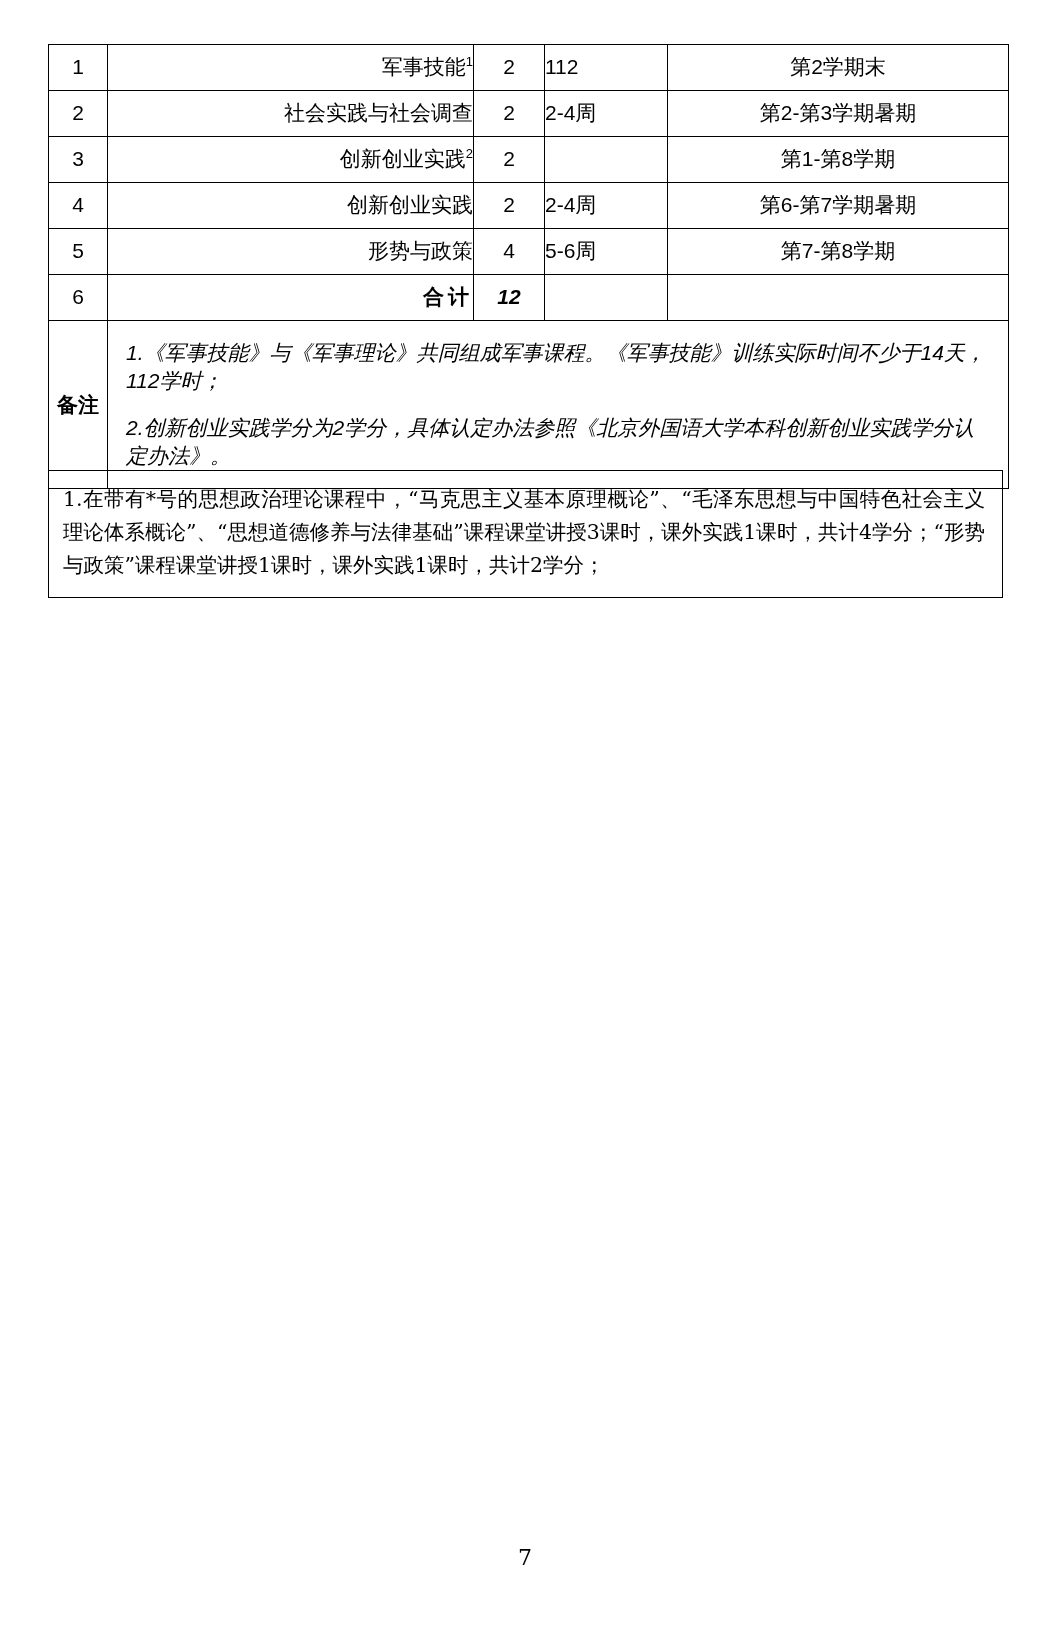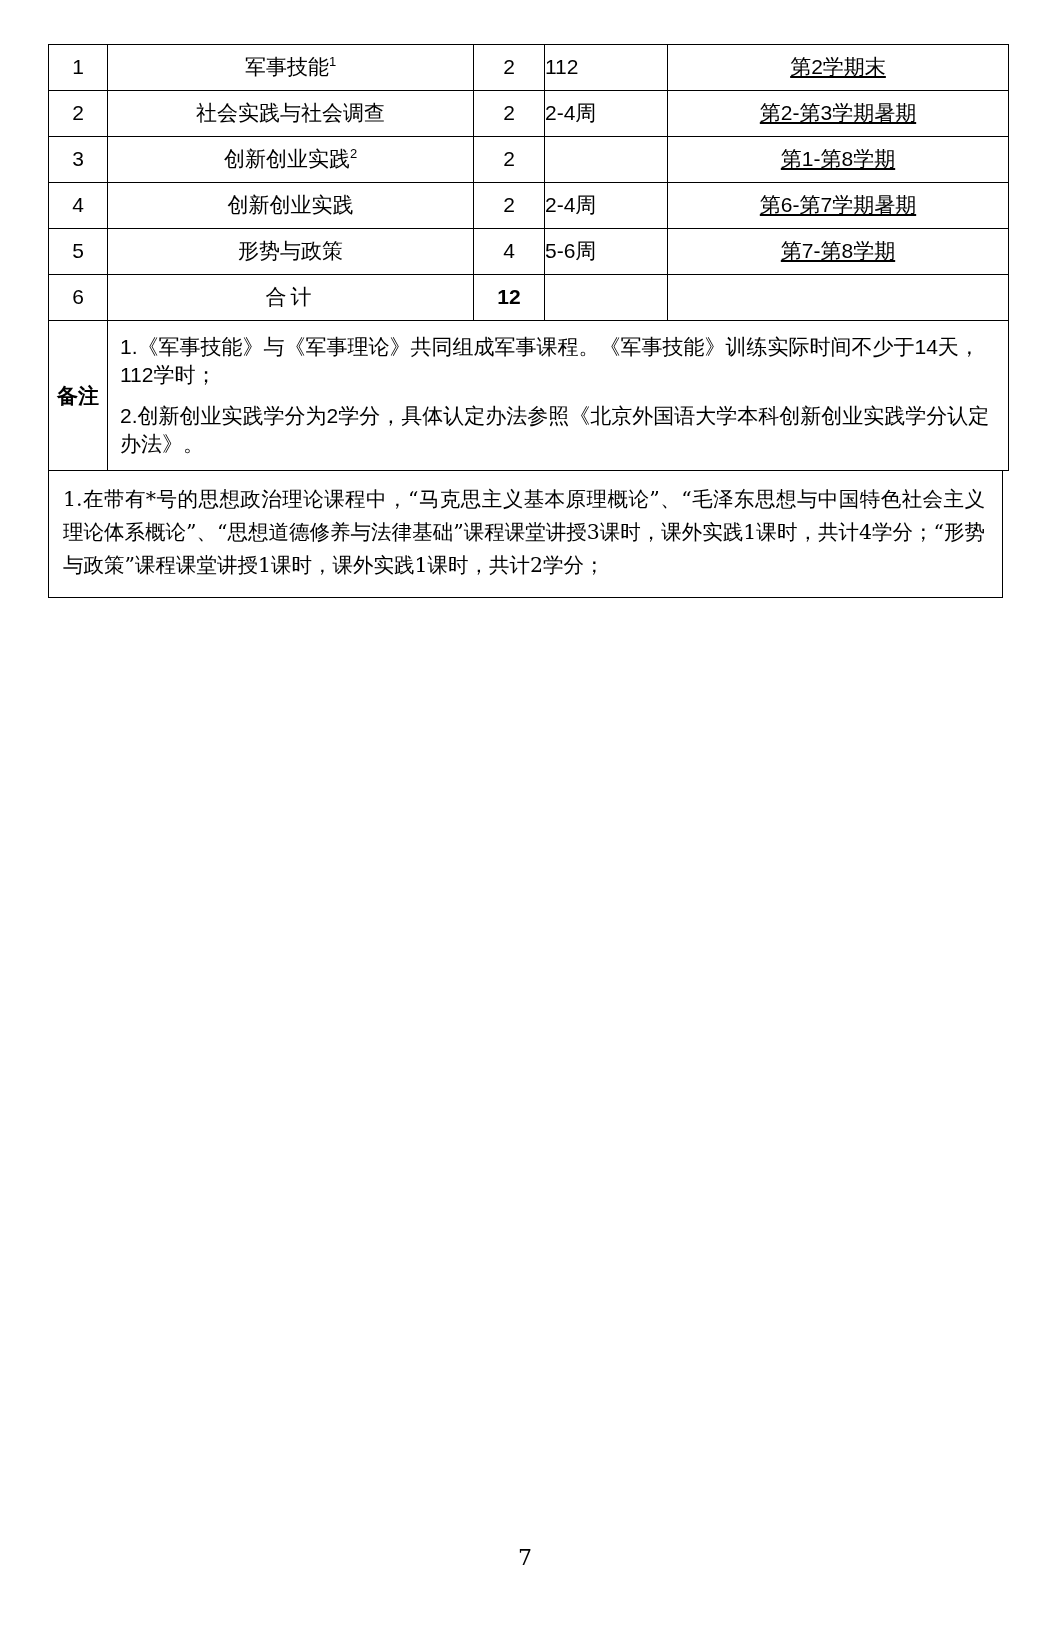--- a/index.html
+++ b/index.html
@@ -31,32 +31,32 @@
     table-layout: fixed;
   }
   .doc-table td {
     border: 1.5px solid #000;
     padding: 0;
     vertical-align: middle;
     font-size: 21px;
     line-height: 1.35;
   }
   .c-idx   { width: 58px;  text-align: center; height: 45px; }
-  .c-name  { width: 365px; text-align: center; }
+  .c-name  { width: 365px; text-align: right; }
   .c-cred  { width: 70px;  text-align: center; }
   .c-hours { width: 122px; text-align: left; }
-  .c-term  { width: 340px; text-align: center; text-decoration: underline; }
+  .c-term  { width: 340px; text-align: center; }
 
   .row-h { height: 45px; }
 
   .total-name {
-    font-weight: normal;
+    font-weight: bold;
     letter-spacing: 4px;
   }
-  .total-cred { font-weight: bold; }
+  .total-cred { font-weight: bold; font-style: italic; }
 
   sup {
     font-size: 13px;
     vertical-align: super;
     line-height: 0;
   }
 
   
   .remark-label {
     width: 58px;
@@ -65,21 +65,22 @@
     font-size: 21px;
     letter-spacing: 0px;
   }
   .remark-body {
     text-align: left;
     padding: 10px 12px 12px 12px;
     font-size: 20.5px;
     line-height: 1.5;
   }
   .remark-body p {
-    margin: 12px;
+    margin: 18px;
+    font-style: italic;
   }
 
   
   .footnote-box {
     position: absolute;
     left: 48px;
     top: 470px;
     width: 955px;
     box-sizing: border-box;
     border: 1.5px solid #000;

